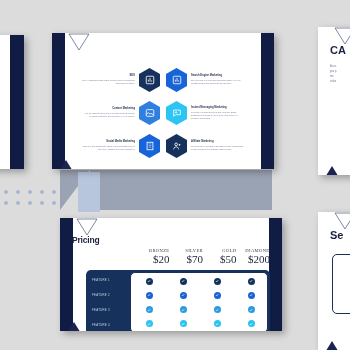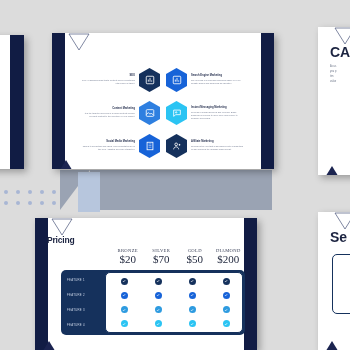--- a/index.html
+++ b/index.html
@@ -117,34 +117,34 @@
     font-size: 2.6px; font-weight: bold; color: #26304f;
     display: block; margin-bottom: 1px;
     filter: blur(0.22px);
   }
   .hex-txt .p {
     font-size: 2.2px; color: #70798f; display: block;
     filter: blur(0.22px);
   }
 
   
-  #slide-pricing { left: 35px; top: 218px; width: 222px; height: 132px; }
+  #slide-pricing { left: 60px; top: 218px; width: 222px; height: 113px; }
   #slide-pricing .band-left  { left: 0;  width: 13px; }
   #slide-pricing .band-right { right: 0; width: 13px; }
   #slide-pricing .slide-title { left: 12px; top: 17px; font-size: 8.5px; }
 
   .price-head {
     position: absolute;
     left: 76px; top: 30px;
     width: 134px;
     display: flex;
   }
   .price-col {
     flex: 1;
-    text-align: center;
+    text-align: right;
     font-family: "Liberation Serif", serif;
     color: #2b3146;
   }
   .price-col .tier {
     font-size: 4.6px;
     letter-spacing: 0.35px;
     display: block;
     color: #3a4158;
   }
   .price-col .amt {
@@ -198,21 +198,21 @@
     border-radius: 50%;
     display: flex; align-items: center; justify-content: center;
   }
   .chk svg { width: 4px; height: 4px; }
 
   
   .partial-title {
     position: absolute;
     font-weight: bold;
     color: #1b2340;
-    font-size: 14px;
+    font-size: 11px;
     white-space: nowrap;
   }
   .partial-body {
     position: absolute;
     line-height: 1.9;
   }
   .partial-body span {
     display: block;
     font-size: 2.6px;
     color: #6d7party;

